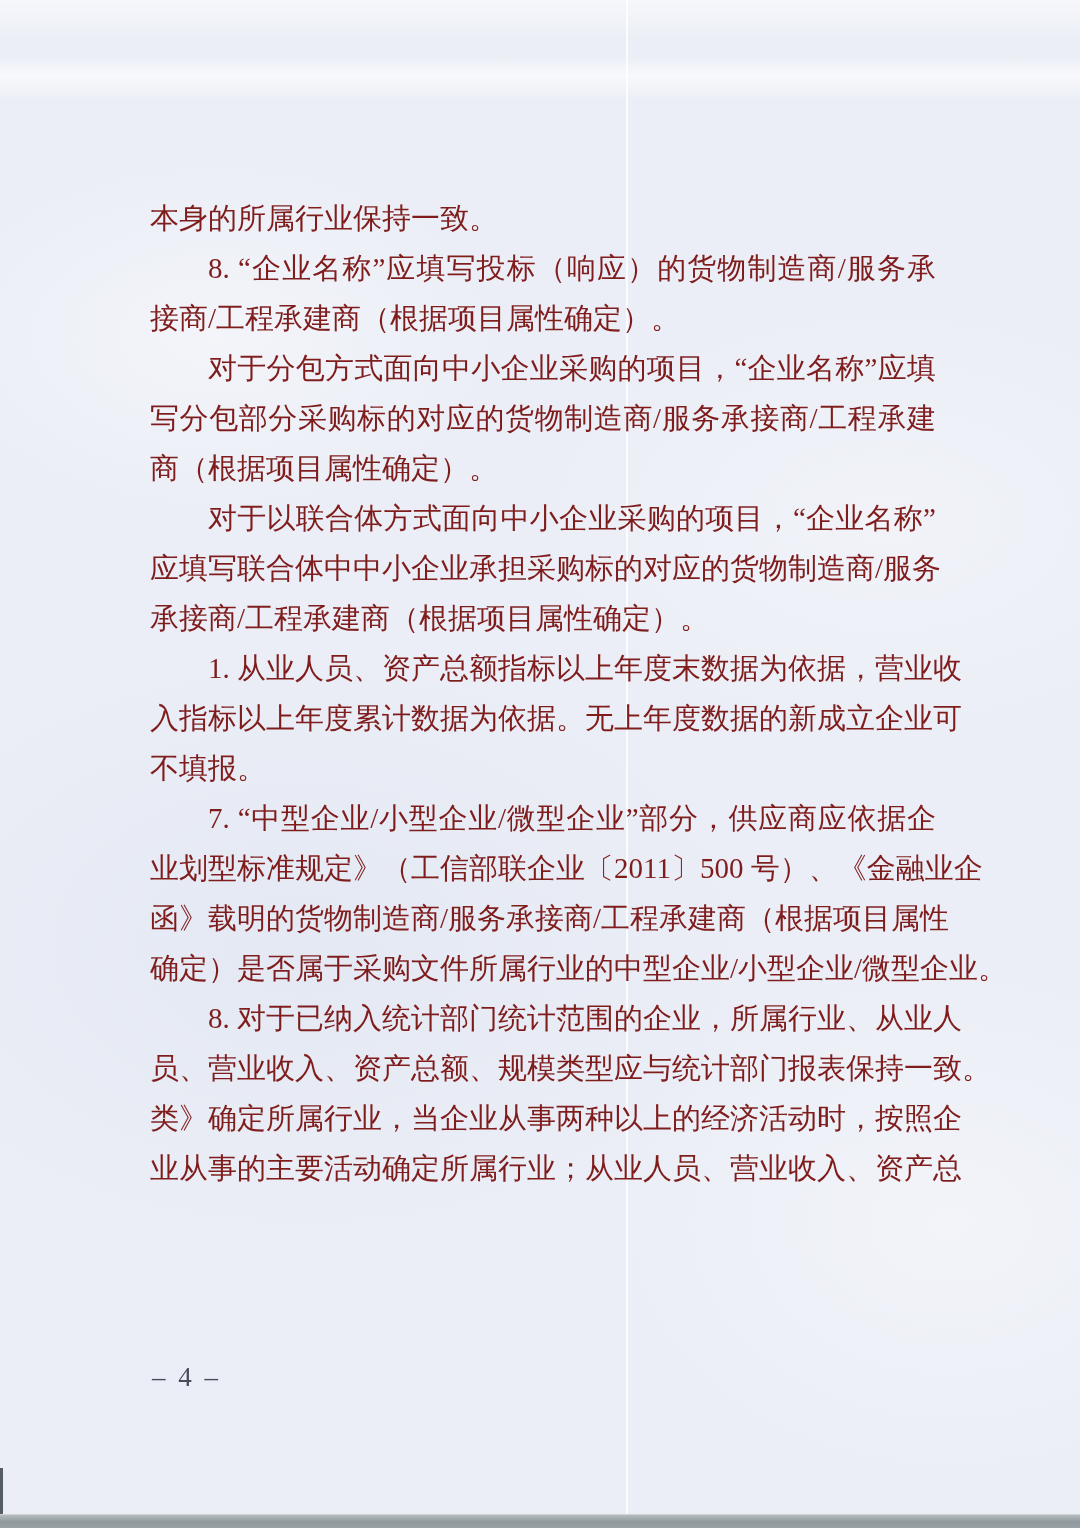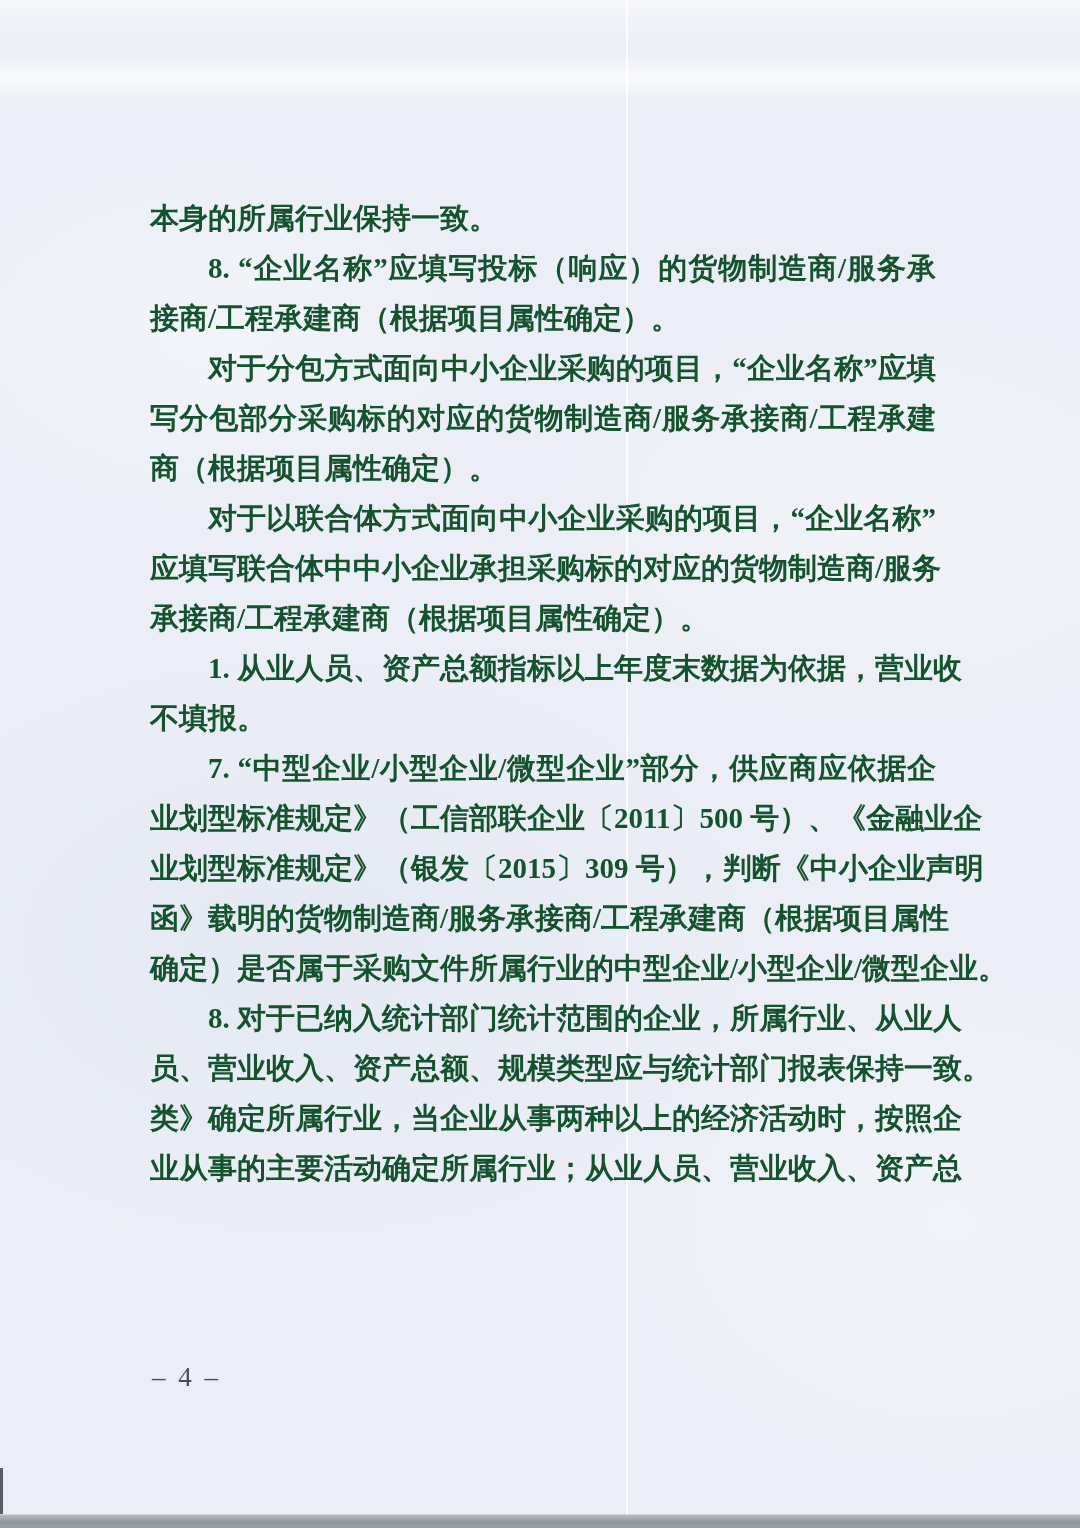--- a/index.html
+++ b/index.html
@@ -34,22 +34,21 @@
     top: 0;
     width: 2px;
     height: 1515px;
     background: rgba(255,255,255,0.8);
   }
   .text-block {
     position: absolute;
     left: 150px;
     top: 193px;
     width: 786px;
-    color: #14532d;
-    font-weight: bold;
+    color: #7f1d1d;
   }
   .line {
     height: 50px;
     line-height: 50px;
     font-size: 29px;
     white-space: nowrap;
   }
   .line.fill {
     text-align: justify;
     text-align-last: justify;
@@ -96,24 +95,24 @@
       <div class="line">本身的所属行业保持一致。</div>
       <div class="line indent fill">8. “企业名称”应填写投标（响应）的货物制造商/服务承</div>
       <div class="line">接商/工程承建商（根据项目属性确定）。</div>
       <div class="line indent fill">对于分包方式面向中小企业采购的项目，“企业名称”应填</div>
       <div class="line fill">写分包部分采购标的对应的货物制造商/服务承接商/工程承建</div>
       <div class="line">商（根据项目属性确定）。</div>
       <div class="line indent fill">对于以联合体方式面向中小企业采购的项目，“企业名称”</div>
       <div class="line fill">应填写联合体中中小企业承担采购标的对应的货物制造商/服务</div>
       <div class="line">承接商/工程承建商（根据项目属性确定）。</div>
       <div class="line indent fill">1. 从业人员、资产总额指标以上年度末数据为依据，营业收</div>
+      <div class="line fill">入指标以上年度累计数据为依据。无上年度数据的新成立企业可</div>
       <div class="line">不填报。</div>
       <div class="line indent fill">7. “中型企业/小型企业/微型企业”部分，供应商应依据企</div>
       <div class="line fill">业划型标准规定》（工信部联企业〔2011〕500 号）、《金融业企</div>
-      <div class="line fill">业划型标准规定》（银发〔2015〕309 号），判断《中小企业声明</div>
       <div class="line fill">函》载明的货物制造商/服务承接商/工程承建商（根据项目属性</div>
       <div class="line fill">确定）是否属于采购文件所属行业的中型企业/小型企业/微型企业。</div>
       <div class="line indent fill">8. 对于已纳入统计部门统计范围的企业，所属行业、从业人</div>
       <div class="line fill">员、营业收入、资产总额、规模类型应与统计部门报表保持一致。</div>
       <div class="line fill">类》确定所属行业，当企业从事两种以上的经济活动时，按照企</div>
       <div class="line fill">业从事的主要活动确定所属行业；从业人员、营业收入、资产总</div>
     </div>
 
   <div class="page-number">– 4 –</div>
 

